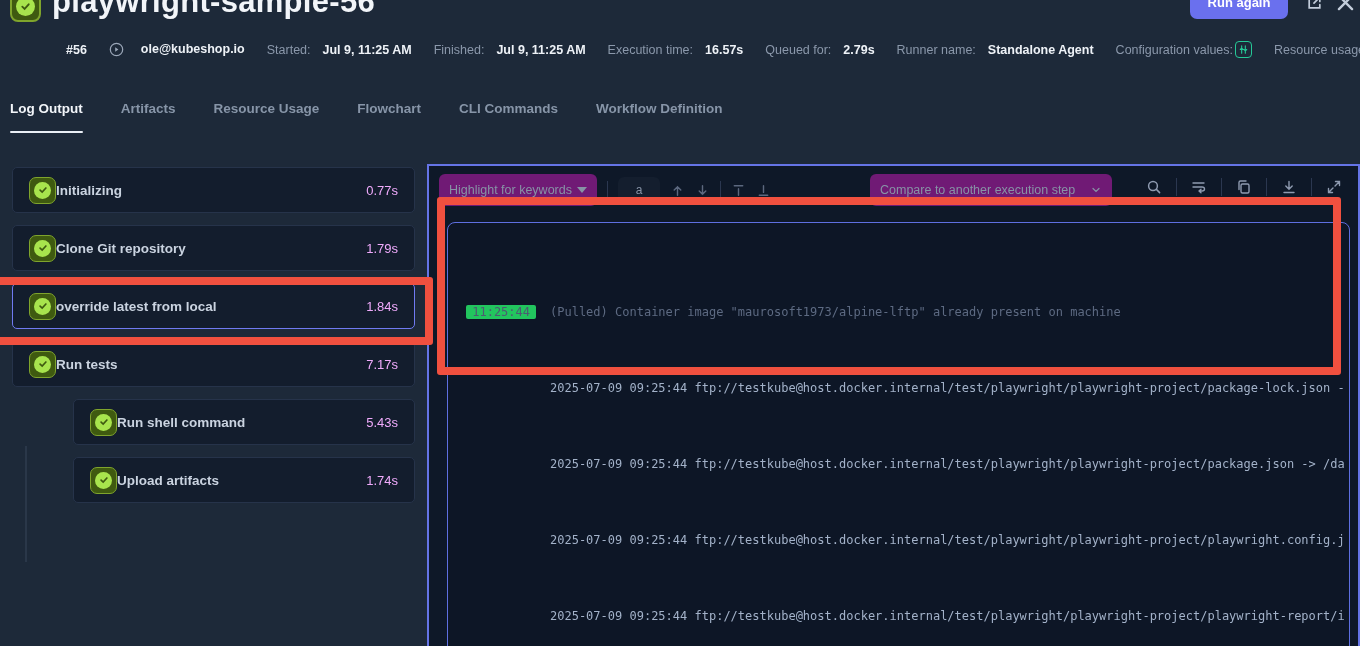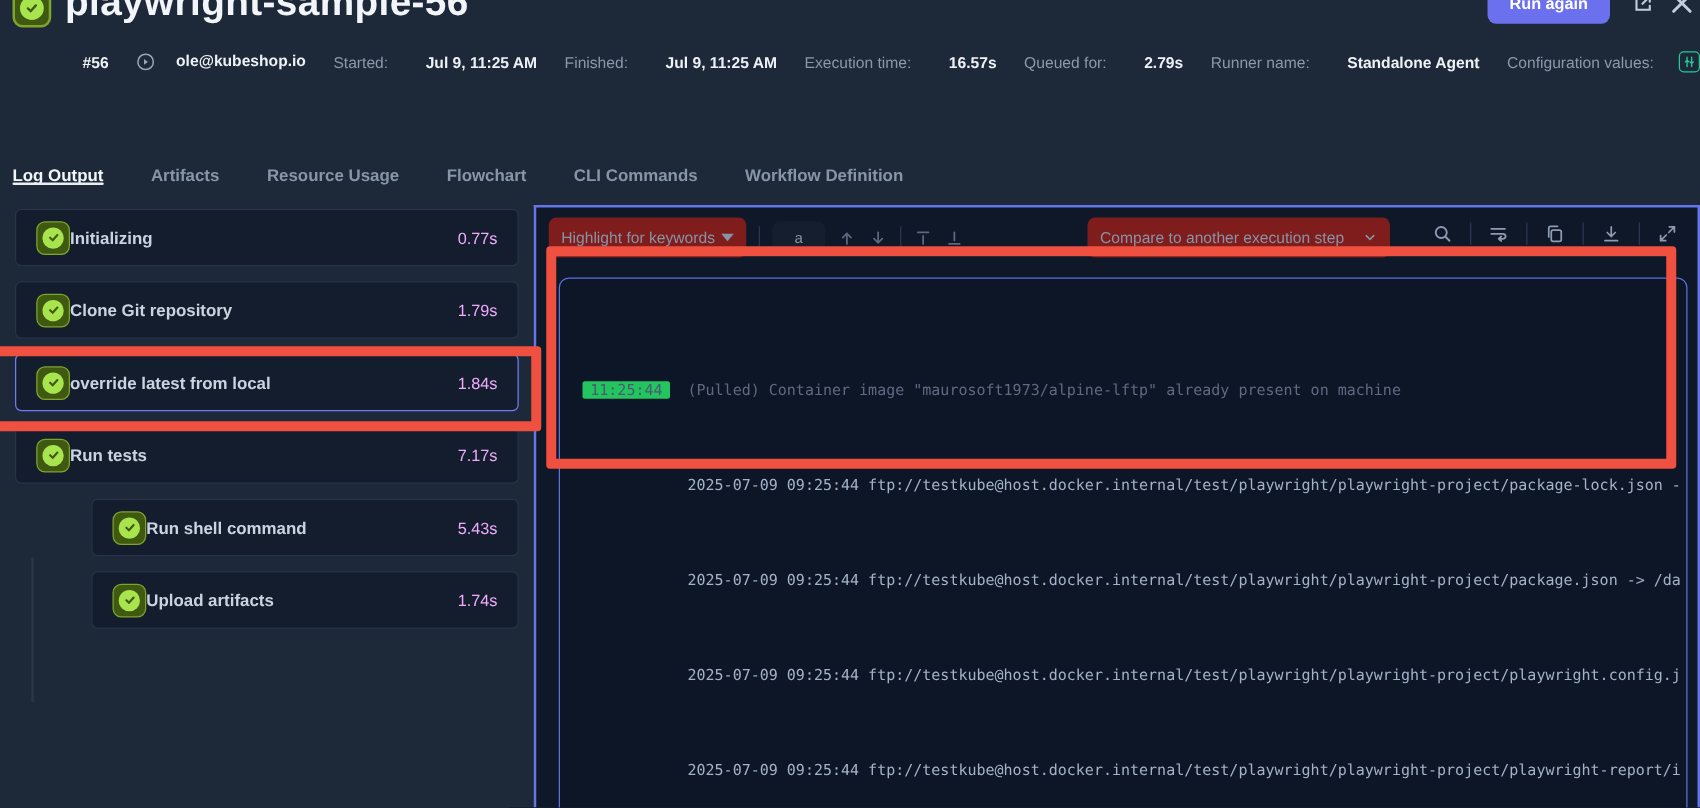--- a/index.html
+++ b/index.html
@@ -23,30 +23,30 @@
     background:#6a70ee; border:none; border-radius:7px; color:#fff;
     font-family:"Liberation Sans",sans-serif; font-size:13px; font-weight:bold; cursor:pointer; }
   .hdr-ico { position:absolute; color:#c3cddb; cursor:pointer; }
   .ext-ico { left:1306px; top:-6px; }
   .close-ico { left:1335px; top:-8px; }
 
   
   .meta { position:absolute; top:41px; left:56px; display:flex; align-items:center;
     gap:22px; font-size:12.5px; color:#8b98ab; white-space:nowrap; }
   .meta .num, .meta .usr, .meta b { color:#eef2f7; font-weight:bold;margin-left:10px; }
-  .meta .pair { display:flex; gap:20px; align-items:center; }
+  .meta .pair { display:flex; gap:2px; align-items:center; }
   .meta .icn { display:flex; align-items:center; }
   .usr-wrap { display:flex; align-items:flex-start; gap:7px; }
   .cfg-ico { width:17px; height:17px; border:1.5px solid #25c997; border-radius:4px;
     display:flex; align-items:center; justify-content:center; color:#25c997; }
 
   
   .tabs { position:absolute; top:101px; left:10px; display:flex; gap:38px;
     font-size:13.5px; font-weight:bold; color:#8795a8; }
-  .tab { position:relative; cursor:pointer;margin-top:32px; }
+  .tab { position:relative; padding-bottom:17px; cursor:pointer; }
   .tab.active { color:#f2f5f9; }
   .tab.active::after { content:""; position:absolute; left:0; right:0; bottom:0;
     height:2.5px; background:#e9eef5; border-radius:2px; }
 
   
   .steps { position:absolute; top:167px; left:12px; width:403px;
     display:flex; flex-direction:column; gap:12px; }
   .step { height:46px; flex:none; background:#131d2d; border:1px solid #26334a;
     border-radius:5px; display:flex; align-items:center; padding:0 16px; cursor:pointer; }
   .step.indent { margin-left:61px; }
@@ -58,21 +58,21 @@
     display:flex; align-items:center; justify-content:center; }
   .step-label { flex:1; font-size:13.5px; font-weight:bold; color:#cad3e0; }
   .step-duration { font-size:13px; color:#f0abfc; }
   .tree-line { position:absolute; left:25px; top:446px; width:2px; height:116px;
     background:#2a3749; }
 
   
   .log-panel { position:absolute; left:427px; top:164px; width:933px; height:482px;
     background:#0e1828; border:2px solid #6574e6; border-bottom:none; }
   .lt-left { position:absolute; left:10px; top:8px; display:flex; align-items:center; gap:10px; }
-  .sel-pill { height:32px; background:#7f1d1d; border-radius:6px; color:#8793a6;
+  .sel-pill { height:32px; background:#701a75; border-radius:6px; color:#8793a6;
     font-size:12.5px; display:flex; align-items:center; justify-content:space-between;
     padding:0 10px; cursor:pointer; }
   .sel-hl { width:158px; }
   .sel-cmp { position:absolute; left:441px; top:8px; width:242px; }
   .tri-down { width:0; height:0; border-left:5px solid transparent;
     border-right:5px solid transparent; border-top:6px solid #8793a6; }
   .vdiv { width:1px; height:18px; background:#2b3750; }
   .pill-a { width:42px; height:26px; background:#141e2e; border-radius:6px;
     display:flex; align-items:center; justify-content:center; color:#8793a6;
     font-size:12px; cursor:pointer; }

